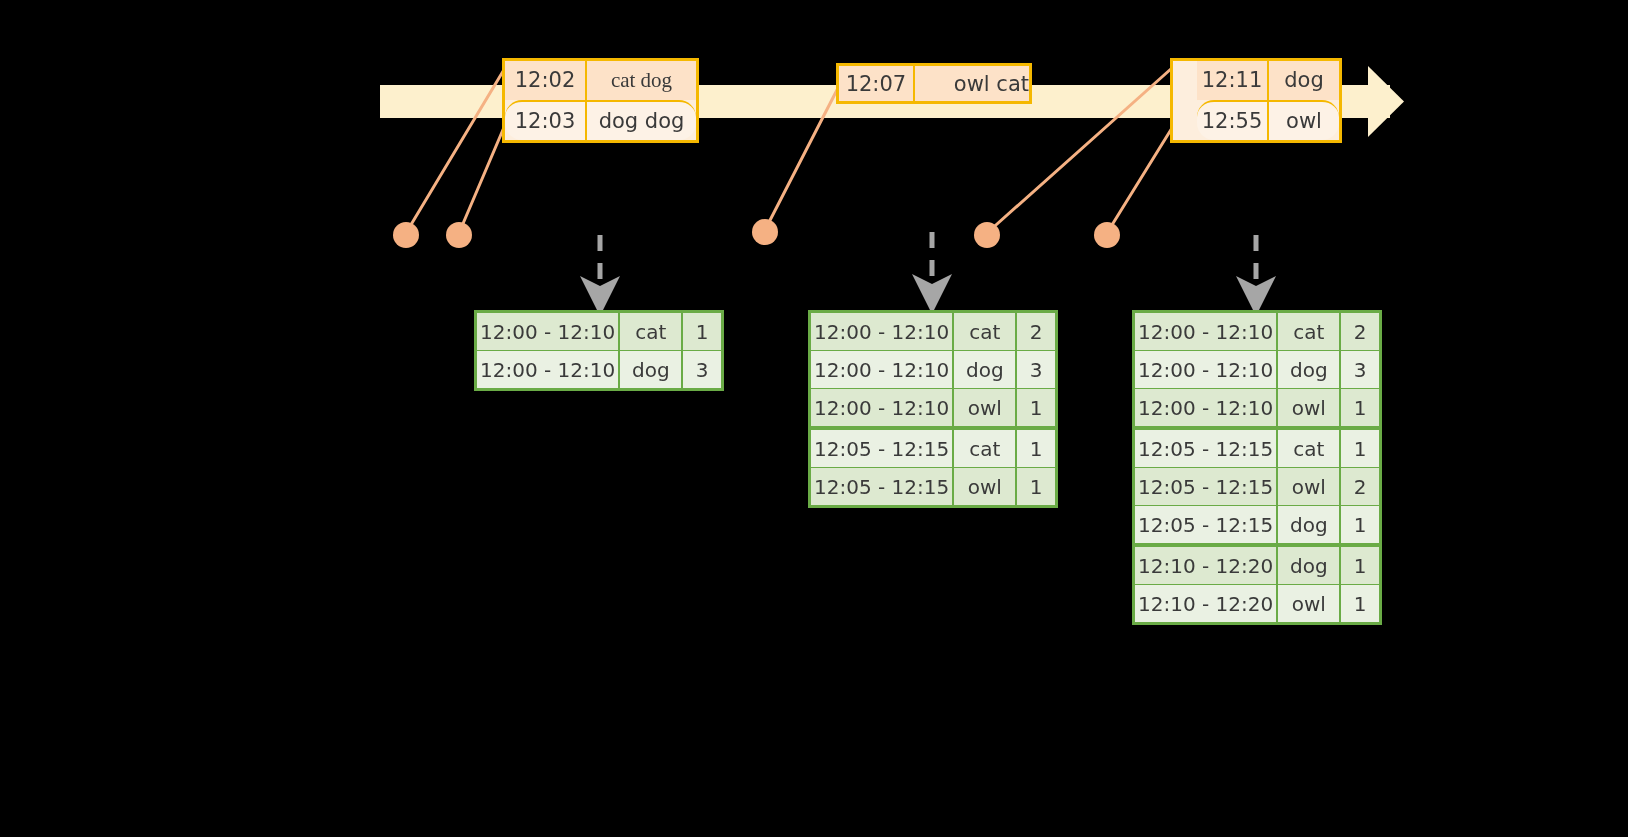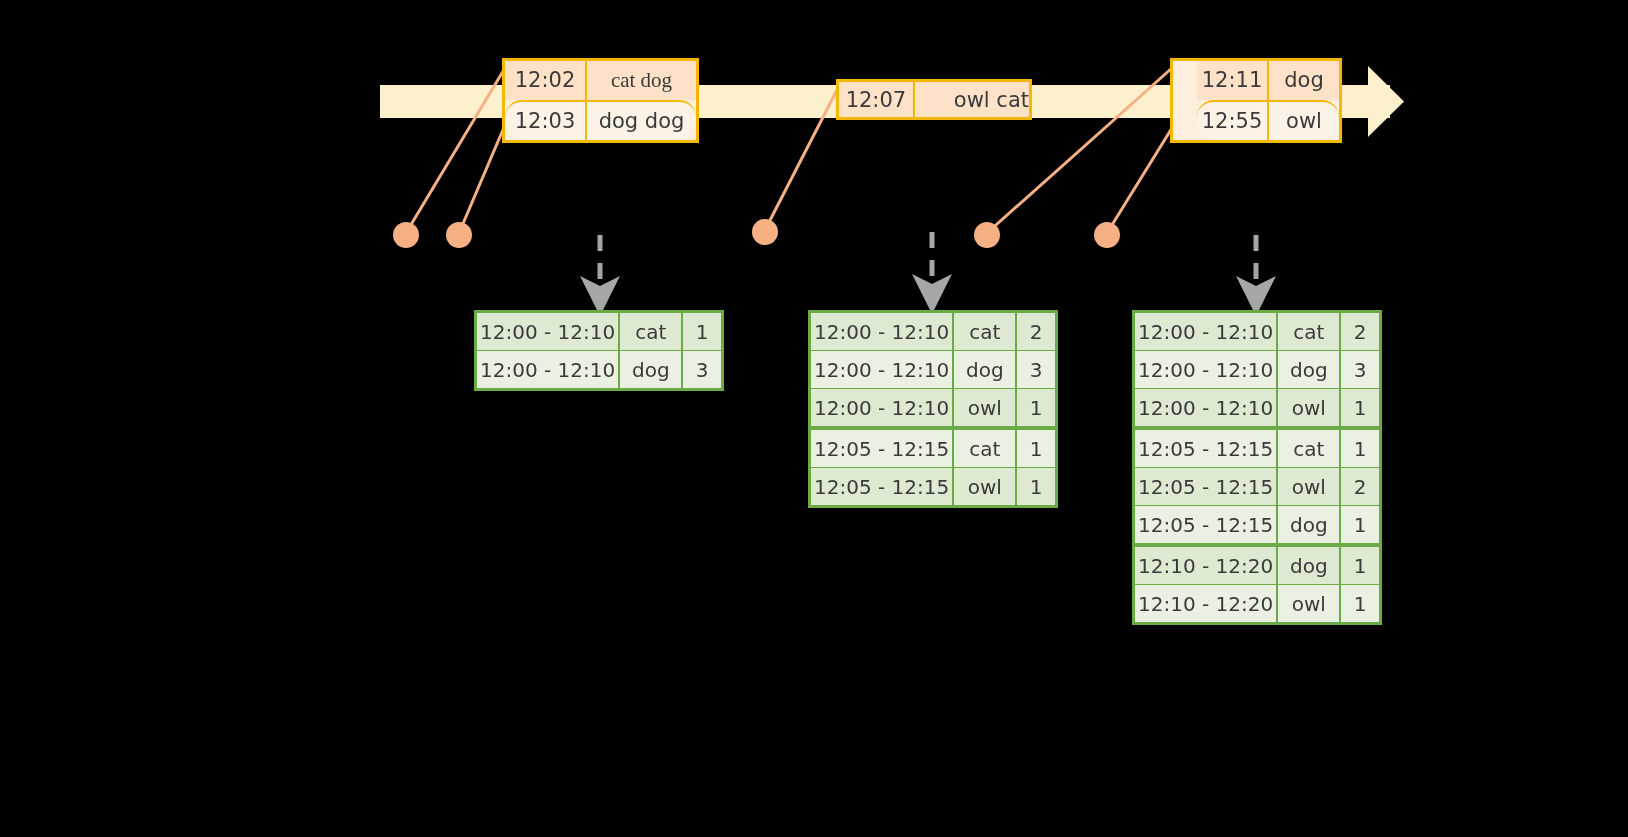--- a/index.html
+++ b/index.html
@@ -142,21 +142,21 @@
     <div class="event-row shade">
       <div class="event-cell time" style="width:82px;">12:02</div>
       <div class="event-cell" style="flex:1;font-family:Liberation Serif, serif;">cat dog</div>
     </div>
     <div class="event-row plain">
       <div class="event-cell time" style="width:82px;">12:03</div>
       <div class="event-cell" style="flex:1;">dog dog</div>
     </div>
   </div>
 
-  <div class="event-box" id="eb2" style="left:836px; top:79px; width:196px; height:41px;">
+  <div class="event-box" id="eb2" style="left:836px; top:63px; width:196px; height:41px;">
     <div class="event-row shade">
       <div class="event-cell time" style="width:83px;">12:07</div>
       <div class="event-cell" style="flex:1;margin-left:39px;">owl cat</div>
     </div>
   </div>
 
   <div class="event-box" id="eb3" style="left:1170px; top:58px; width:172px; height:85px;padding-left:24px;">
     <div class="event-row shade">
       <div class="event-cell time" style="width:72px;">12:11</div>
       <div class="event-cell" style="flex:1;">dog</div>

